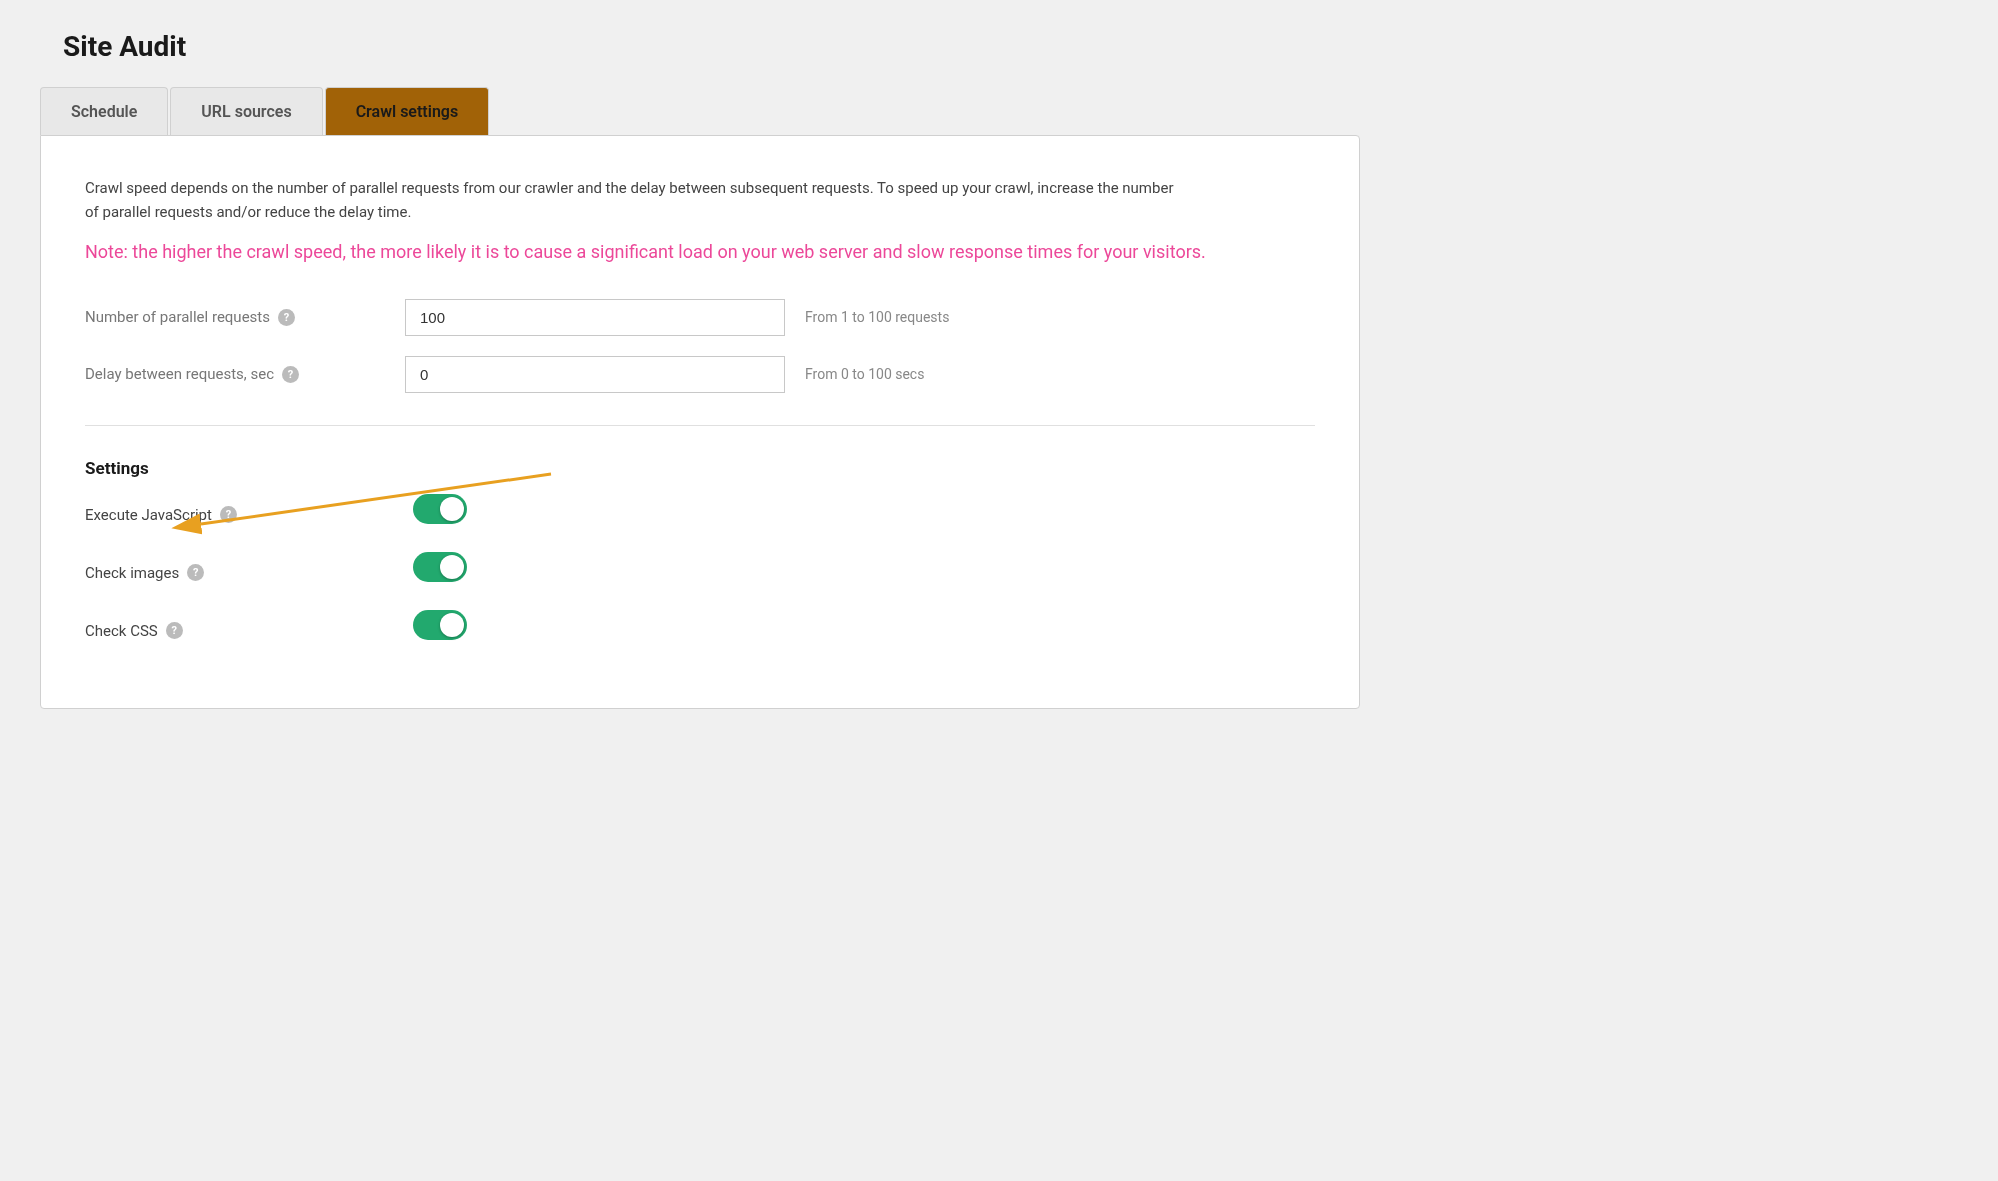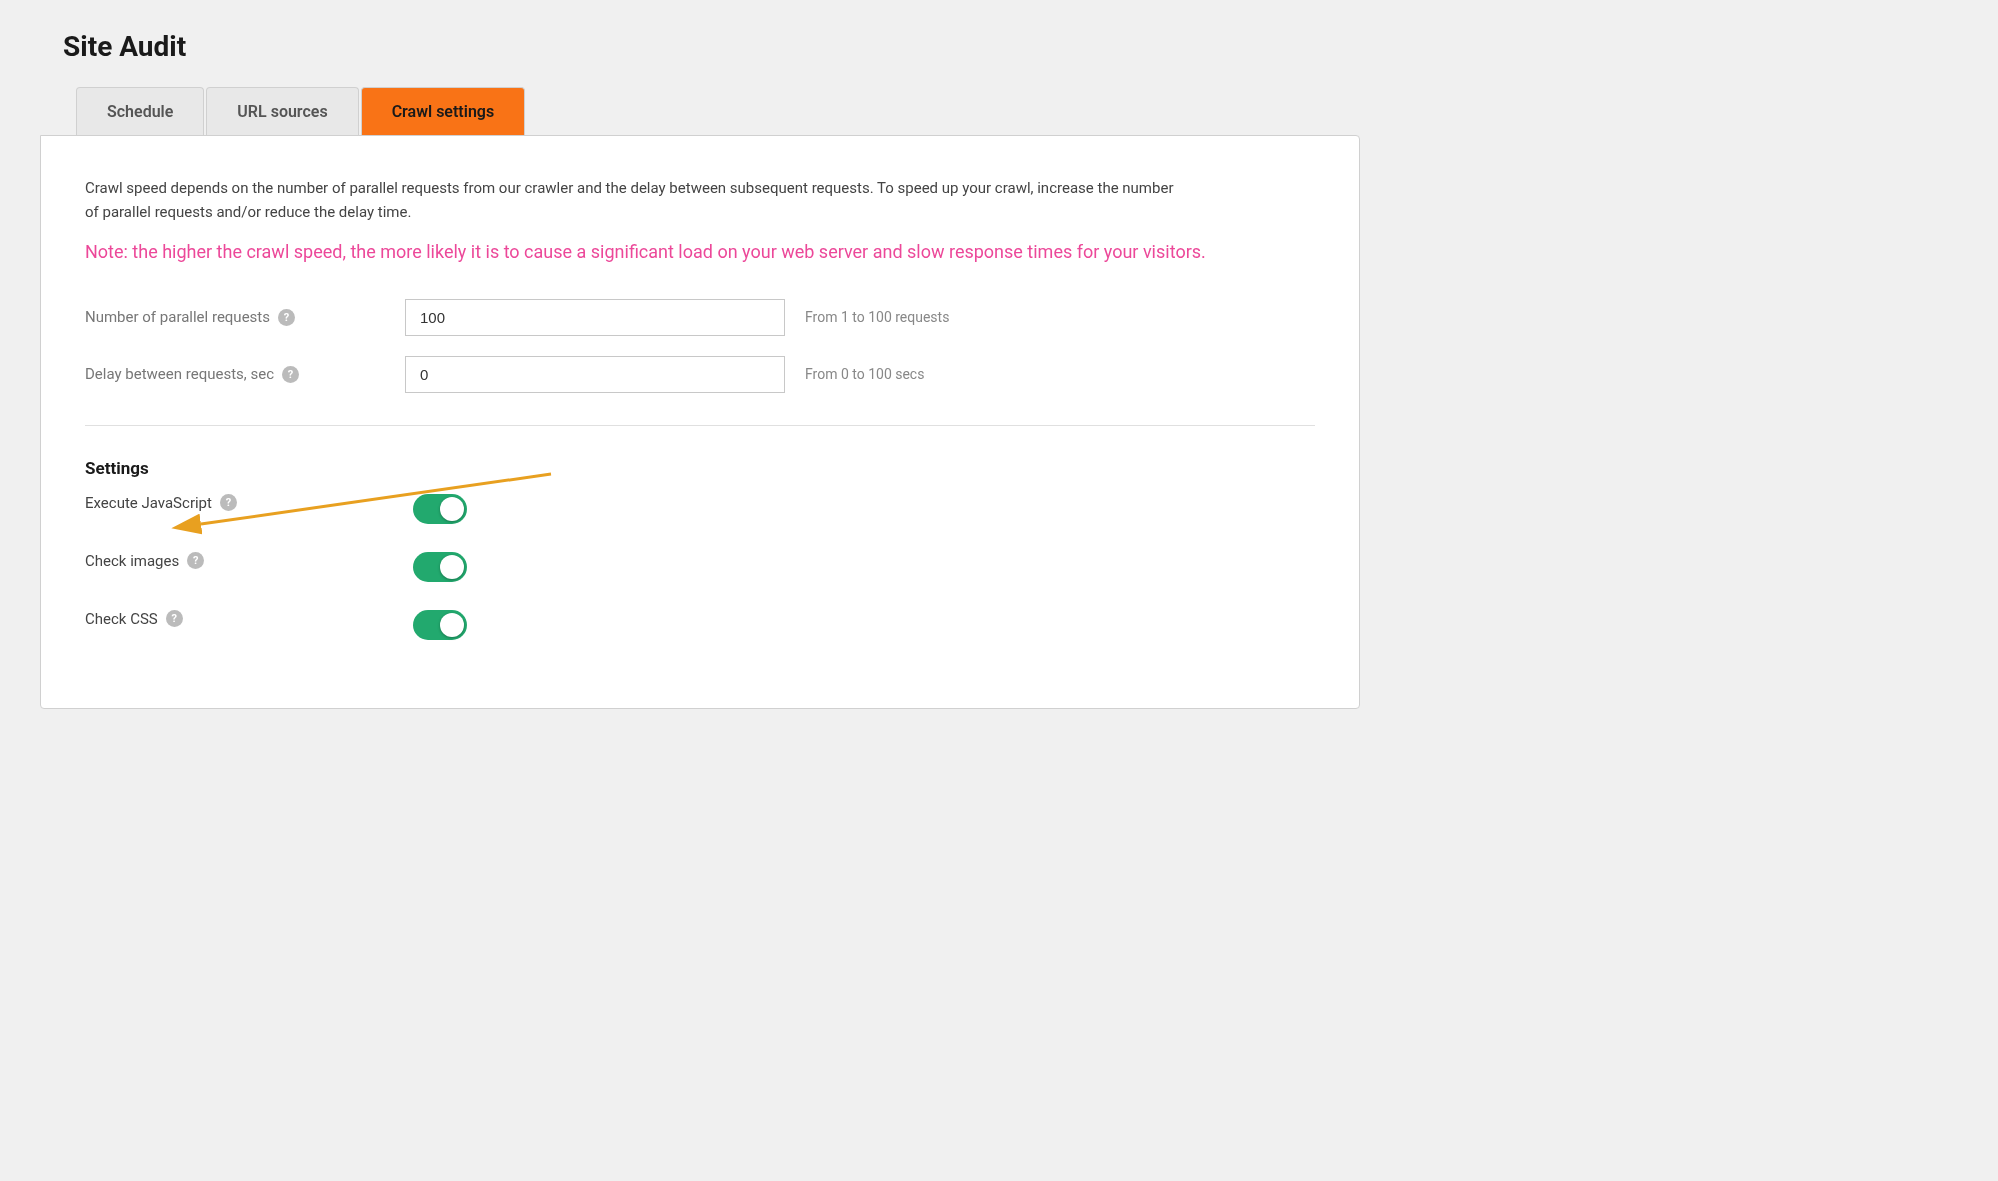--- a/index.html
+++ b/index.html
@@ -24,40 +24,39 @@
     }
 
     
     .tabs-bar {
       display: flex;
       align-items: flex-end;
       gap: 0;
       border-bottom: none;
       position: relative;
       z-index: 1;
-      margin-left: 36px;
     }
 
     .tab {
       padding: 14px 30px;
       font-size: 16px;
       font-weight: 600;
       color: #555;
       cursor: pointer;
       background: #e8e8e8;
       border: 1px solid #d0d0d0;
       border-bottom: none;
       border-radius: 4px 4px 0 0;
       margin-right: 2px;
       user-select: none;
       position: relative;
     }
 
     .tab.active {
-      background: #f97316;
+      background: #a16207;
       color: #1a1a1a;
       border-color: #d0d0d0;
       z-index: 2;
     }
 
     
     .content-panel {
       background: #ffffff;
       border: 1px solid #d0d0d0;
       border-radius: 0 4px 4px 4px;
@@ -143,21 +142,21 @@
     
     .section-divider {
       border: none;
       border-top: 1px solid #e0e0e0;
       margin: 32px 0;
     }
 
     
     .toggle-row {
       display: flex;
-      align-items: flex-start;
+      align-items: flex-end;
       margin-bottom: 28px;
       gap: 8px;
     }
 
     .toggle-label {
       display: flex;
       align-items: center;
       gap: 8px;
       color: #444;
       font-size: 15px;

